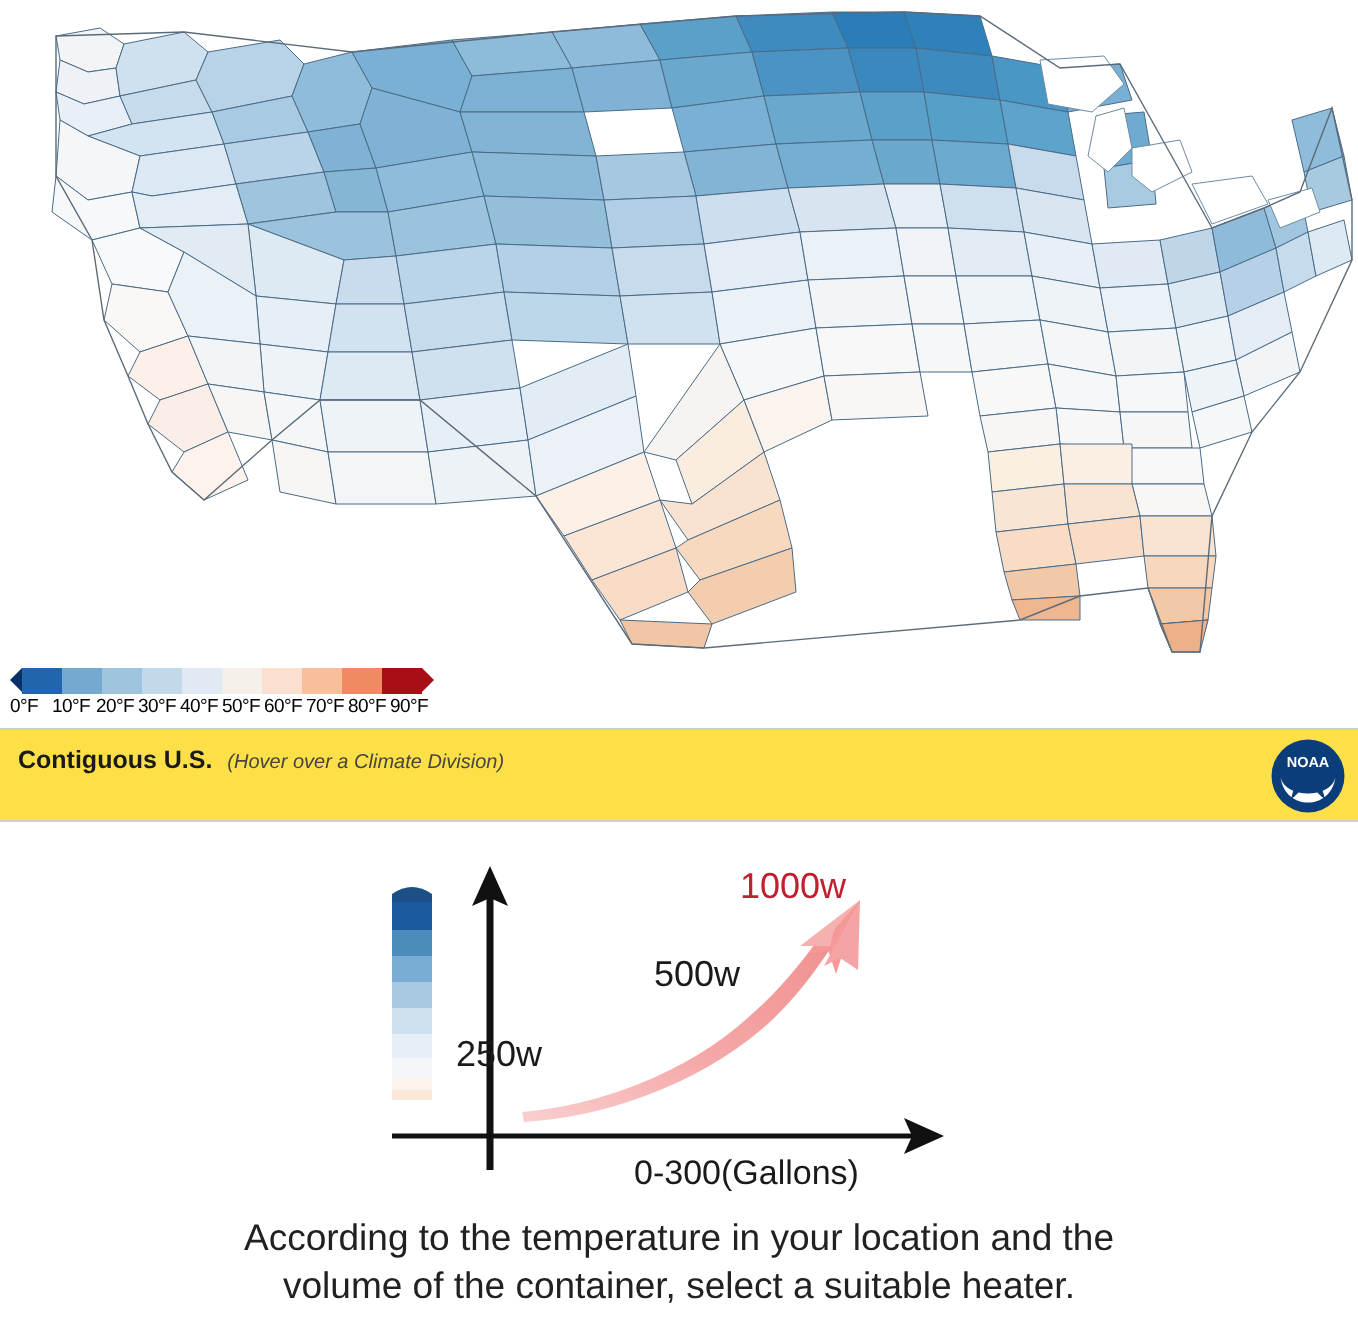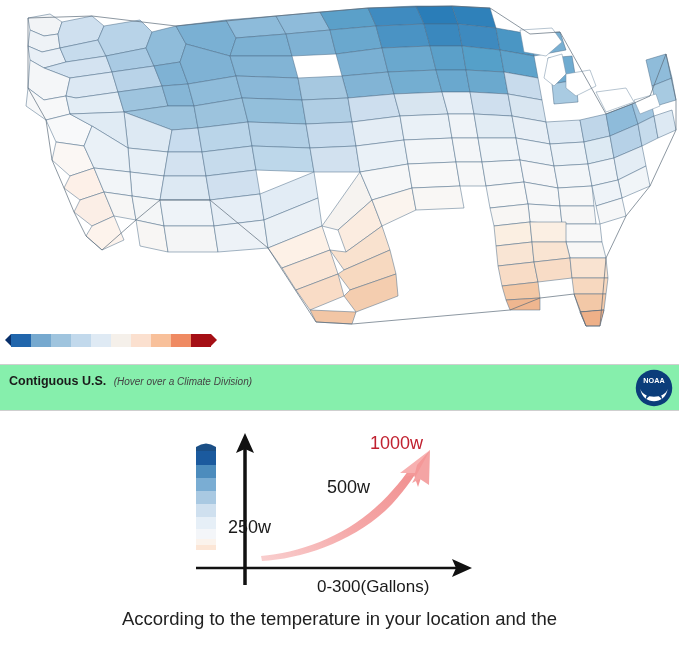--- a/index.html
+++ b/index.html
@@ -75,21 +75,21 @@
 
   
   #info-bar {
     position: absolute;
     left: 0;
     top: 364px;
     width: 679px;
     height: 45px;
     border-top: 1px solid #cfcfcf;
     border-bottom: 1px solid #cfcfcf;
-    background: #86efac;
+    background: #fde047;
   }
   #info-title-row {
     position: absolute;
     left: 9px;
     top: 6px;
     white-space: nowrap;
   }
   #info-title {
     font-size: 12.5px;
     font-weight: bold;
@@ -362,20 +362,32 @@
     <div class="cb-seg" style="left:20px;  width:20px; background:#76a9cf;"></div>
     <div class="cb-seg" style="left:40px;  width:20px; background:#9fc4de;"></div>
     <div class="cb-seg" style="left:60px;  width:20px; background:#c2d9ec;"></div>
     <div class="cb-seg" style="left:80px;  width:20px; background:#dfeaf4;"></div>
     <div class="cb-seg" style="left:100px; width:20px; background:#f5f0ea;"></div>
     <div class="cb-seg" style="left:120px; width:20px; background:#fbe0cf;"></div>
     <div class="cb-seg" style="left:140px; width:20px; background:#f8c09a;"></div>
     <div class="cb-seg" style="left:160px; width:20px; background:#ef8a62;"></div>
     <div class="cb-seg" style="left:180px; width:20px; background:#a50f15;"></div>
     <div class="cb-cap" id="cb-cap-right"></div>
+  </div>
+  <div id="colorbar-labels">
+    <span class="cb-label" style="left:0px;">0°F</span>
+    <span class="cb-label" style="left:21px;">10°F</span>
+    <span class="cb-label" style="left:43px;">20°F</span>
+    <span class="cb-label" style="left:64px;">30°F</span>
+    <span class="cb-label" style="left:85px;">40°F</span>
+    <span class="cb-label" style="left:106px;">50°F</span>
+    <span class="cb-label" style="left:127px;">60°F</span>
+    <span class="cb-label" style="left:148px;">70°F</span>
+    <span class="cb-label" style="left:169px;">80°F</span>
+    <span class="cb-label" style="left:190px;">90°F</span>
   </div>
 </div>
 
 <div id="info-bar">
   <div id="info-title-row">
     <span id="info-title">Contiguous U.S.</span>
     <span id="info-subtitle">(Hover over a Climate Division)</span>
   </div>
 
   <svg id="noaa-logo" viewBox="0 0 100 100">
@@ -435,13 +447,14 @@
 
     <text x="228" y="108" font-family="Liberation Sans, sans-serif" font-size="18" fill="#1a1a1a">250w</text>
     <text x="327" y="68" font-family="Liberation Sans, sans-serif" font-size="18" fill="#1a1a1a">500w</text>
     <text x="370" y="24" font-family="Liberation Sans, sans-serif" font-size="18" fill="#c0202f">1000w</text>
     <text x="317" y="167" font-family="Liberation Sans, sans-serif" font-size="17" fill="#1a1a1a">0-300(Gallons)</text>
   </svg>
 </div>
 
 <div id="caption">
   <span class="caption-line">According to the temperature in your location and the</span>
+  <span class="caption-line">volume of the container, select a suitable heater.</span>
 </div>
 
 </body></html>

